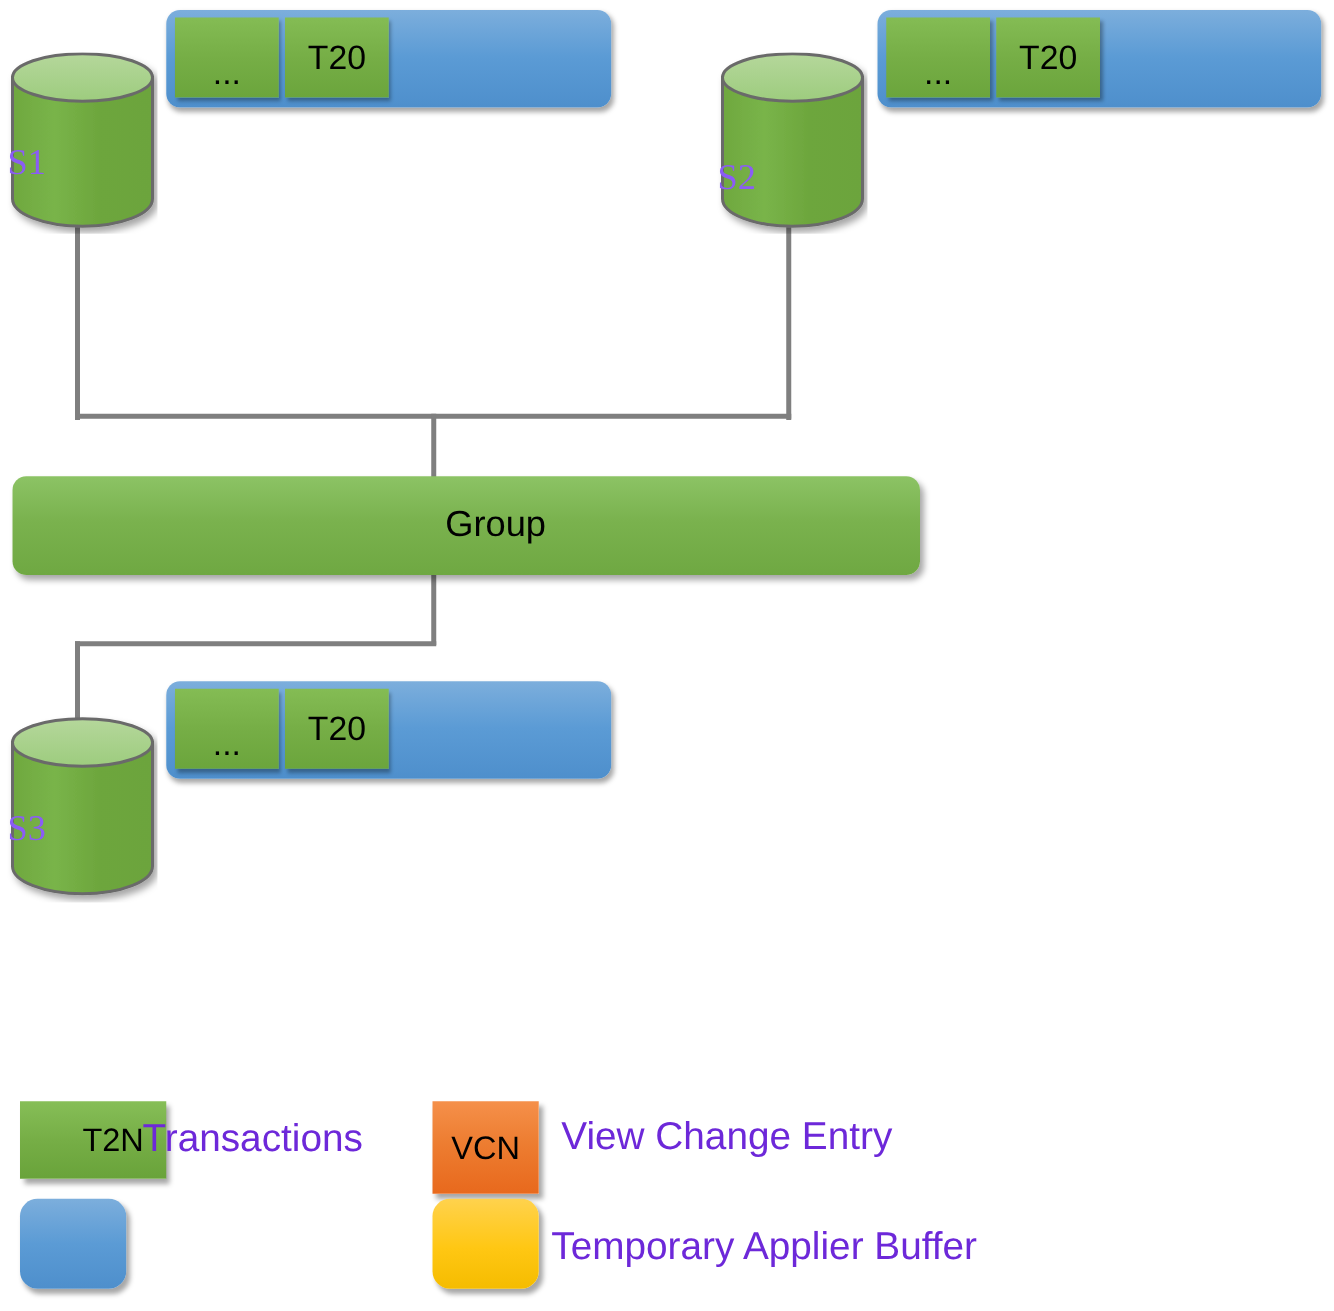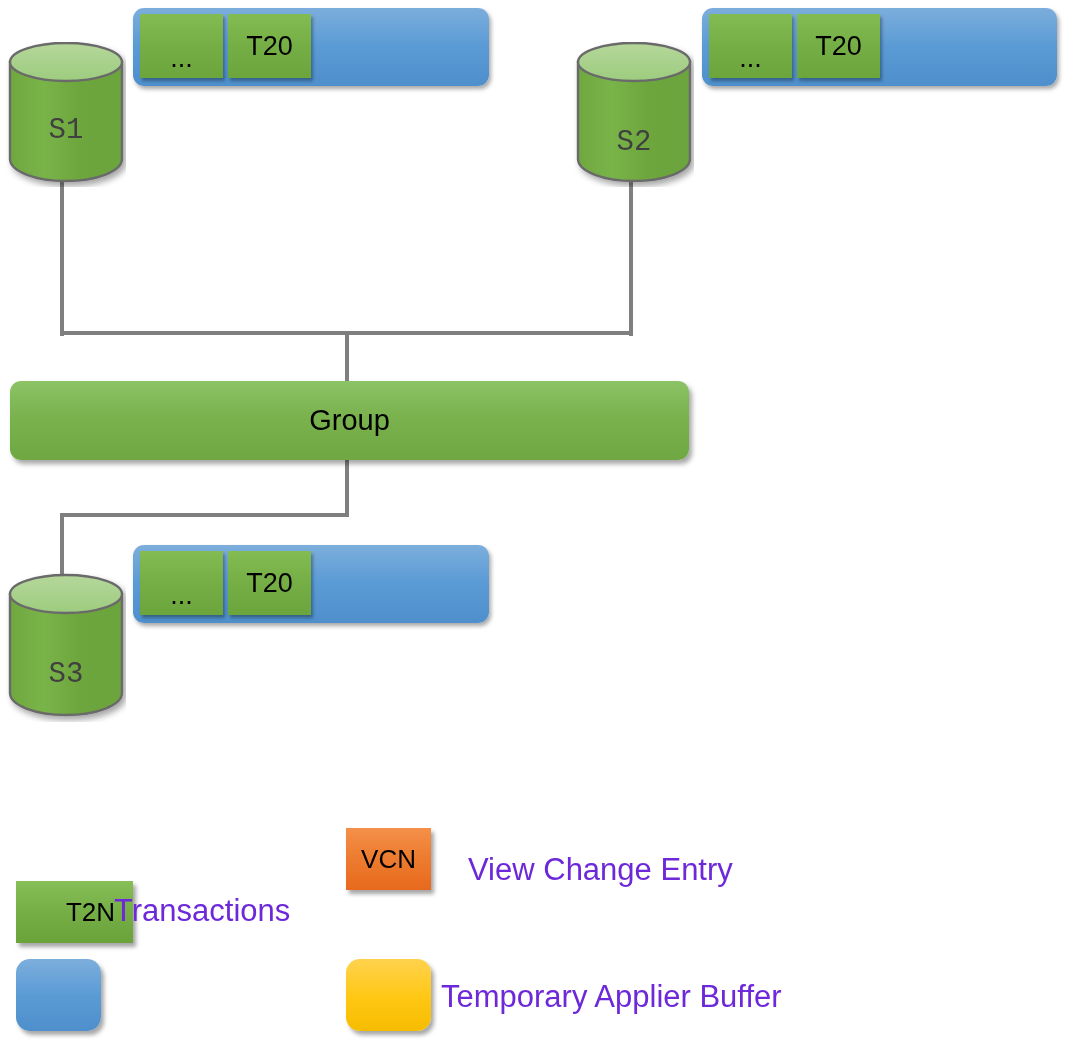--- a/index.html
+++ b/index.html
@@ -29,24 +29,24 @@
   }
 
   
   .cylinder {
     position: absolute;
   }
   .cyl-label {
     position: absolute;
     left: 0;
     width: 100%;
-    text-align: center;
-    color: #404040;
+    text-align: left;
+    color: #8b5cf6;
     font-size: 29px;
-    font-family: Liberation Mono, monospace;
+    font-family: Liberation Serif, serif;
     pointer-events: none;
   }
 
   
   .binlog {
     position: absolute;
     border-radius: 11px;
     background: linear-gradient(180deg, #7CAEDC 0%, #5B9BD5 48%, #4E8FCC 100%);
     box-shadow: 2px 3px 4px rgba(0,0,0,0.35);
   }
@@ -72,20 +72,21 @@
     position: absolute;
     border-radius: 11px;
     background: linear-gradient(180deg, #8CC365 0%, #7AB24E 45%, #6FA842 100%);
     box-shadow: 3px 4px 5px rgba(0,0,0,0.35);
     display: flex;
     align-items: center;
     justify-content: center;
     color: #000000;
     font-size: 29px;
     font-family: "Liberation Sans", sans-serif;
+    padding-left: 47px;
   }
 
   
   .legend-swatch {
     position: absolute;
     display: flex;
     align-items: center;
     justify-content: center;
     font-size: 26px;
     color: #000000;
@@ -221,35 +222,35 @@
         </linearGradient>
         <filter id="shdw3" x="-30%" y="-30%" width="180%" height="180%">
           <feDropShadow dx="3" dy="4" stdDeviation="3" flood-color="#000000" flood-opacity="0.35"></feDropShadow>
         </filter>
       </defs>
       <g filter="url(#shdw3)">
         <path d="M4,22 L4,121 A56,22 0 0 0 116,121 L116,22 Z" fill="url(#cylBody3)" stroke="#6A6A6A" stroke-width="2.4"></path>
         <ellipse cx="60" cy="22" rx="56" ry="19" fill="url(#cylTop3)" stroke="#6A6A6A" stroke-width="2.4"></ellipse>
       </g>
     </svg>
-    <div class="cyl-label" style="top:86px;">S3</div>
+    <div class="cyl-label" style="top:75px;">S3</div>
   </div>
 
   <div class="legend-swatch sw-green" style="left:16px; top:881px; width:85px; height:62px;">
     <span>T2N</span>
   </div>
   <div class="legend-text" style="left:114px; top:893px;">Transactions</div>
 
   <div class="legend-swatch sw-blue" style="left:16px; top:959px; width:85px; height:72px;">
     <span></span>
   </div>
 
-  <div class="legend-swatch sw-orange" style="left:346px; top:828px; width:85px; height:62px;">
+  <div class="legend-swatch sw-orange" style="left:346px; top:881px; width:85px; height:74px;">
     <span>VCN</span>
   </div>
-  <div class="legend-text" style="left:449px; top:852px;margin-left:19px;">View Change Entry</div>
+  <div class="legend-text" style="left:449px; top:891px;">View Change Entry</div>
 
   <div class="legend-swatch sw-yellow" style="left:346px; top:959px; width:85px; height:72px;">
     <span></span>
   </div>
   <div class="legend-text" style="left:441px; top:979px;">Temporary Applier Buffer</div>
 
 </div>
 
 </body></html>

